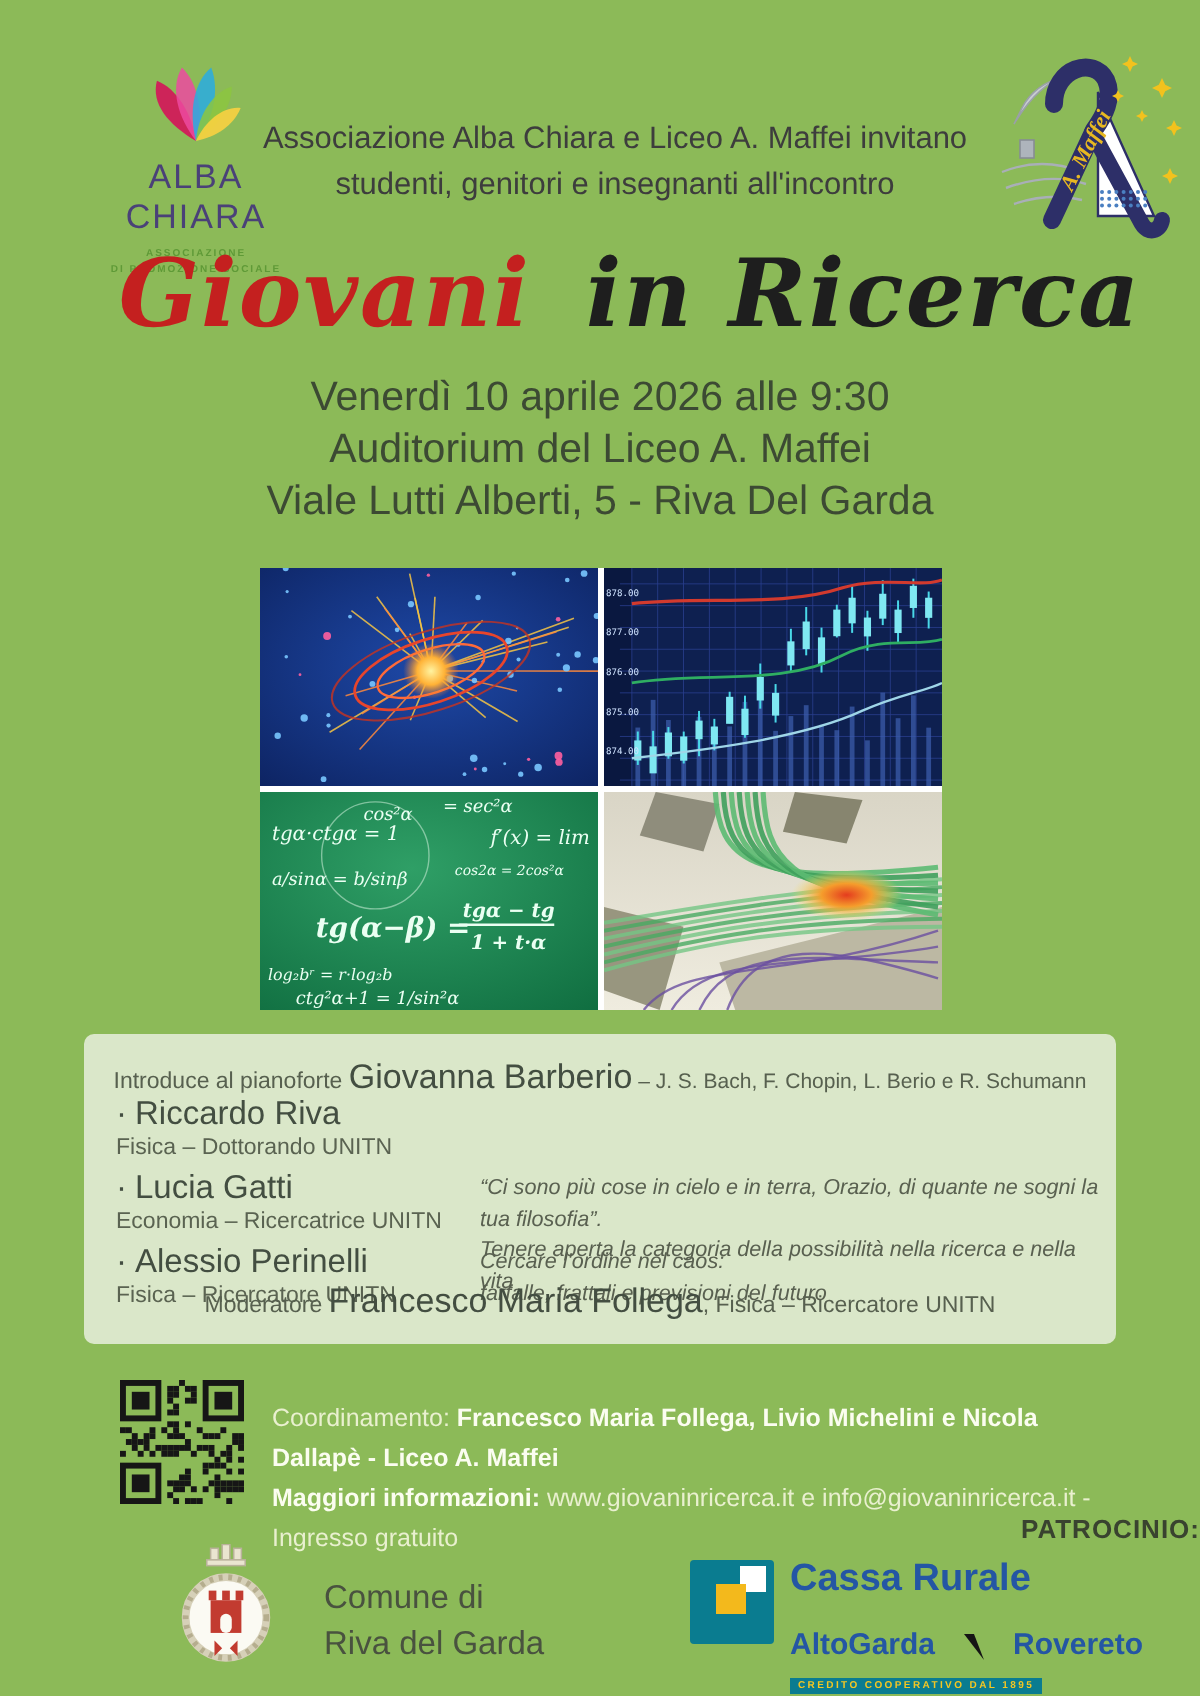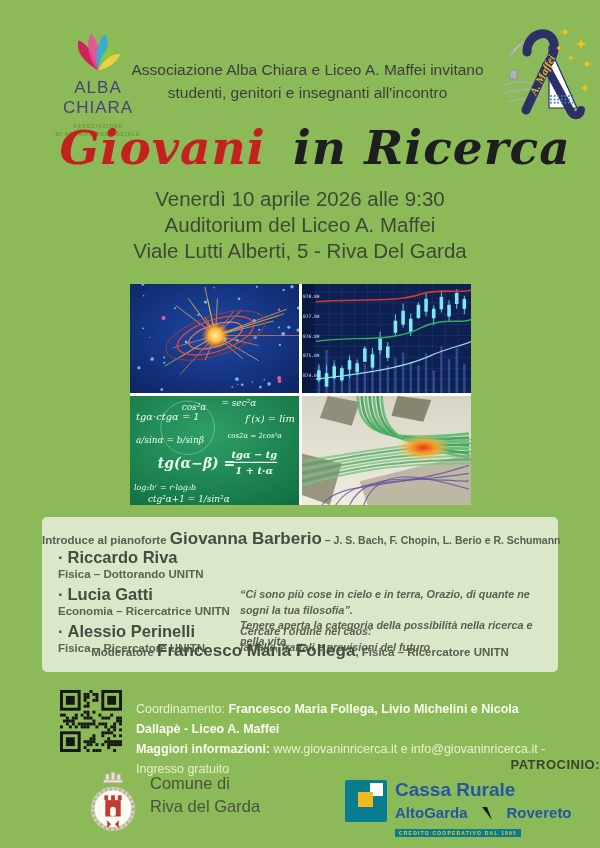--- a/index.html
+++ b/index.html
@@ -24,45 +24,45 @@
         font-size:20.5px;color:#3c4a33;line-height:1.26;}
 
   
   .collage{position:absolute;left:130px;top:284px;width:341px;height:221px;
            background:#ffffff;display:grid;grid-template-columns:1fr 1fr;
            grid-template-rows:1fr 1fr;gap:3px;}
   .collage svg{display:block;width:100%;height:100%;}
 
   
   .program{position:absolute;left:42px;top:517px;width:516px;height:155px;
-           background:#dae7c9;border-radius:5px;color:#49524a;font-weight:bold;}
+           background:#dae7c9;border-radius:5px;color:#49524a;}
   .intro{position:absolute;top:12px;left:0;width:100%;text-align:center;white-space:nowrap;}
   .txt-sm{font-size:11.5px;color:#57604f;}
   .txt-big{font-size:17px;color:#434e41;}
   .txt-tiny{font-size:10.5px;color:#57604f;}
   .spk{position:absolute;left:16px;width:180px;}
   .spk-name{font-size:16.5px;color:#434e41;white-space:nowrap;}
   .spk-bullet{margin-right:4px;}
   .spk-role{font-size:11.5px;color:#5a6351;margin-top:1px;white-space:nowrap;}
   .desc{position:absolute;left:198px;width:312px;font-style:italic;
         font-size:10.8px;color:#596050;line-height:1.45;}
   .moderator{position:absolute;bottom:11px;left:0;width:100%;text-align:center;white-space:nowrap;}
 
   
   .qr{position:absolute;left:60px;top:690px;width:62px;height:62px;}
   .coord{position:absolute;left:136px;top:699px;width:430px;font-size:12.5px;
          line-height:1.6;color:#e9f0cf;}
   .fw-b{font-weight:bold;color:#fbfdf0;}
   .patrocinio{position:absolute;top:757px;left:0;width:100%;text-align:right;
               font-size:13px;font-weight:bold;letter-spacing:0.5px;color:#39432f;}
-  .comune{position:absolute;left:88px;top:772px;display:flex;align-items:flex-start;gap:12px;}
+  .comune{position:absolute;left:88px;top:772px;display:flex;align-items:flex-end;gap:24px;}
   .comune-text{font-size:16.5px;color:#49523f;line-height:1.4;}
   .cassa{position:absolute;left:345px;top:780px;display:flex;align-items:flex-start;gap:8px;}
   .cassa-line1{font-size:19px;font-weight:bold;color:#2456a4;line-height:1.1;}
-  .cassa-line2{font-size:15px;font-weight:bold;color:#2456a4;display:flex;align-items:center;gap:14px;line-height:1.1;margin-top:4px;}
+  .cassa-line2{font-size:15px;font-weight:bold;color:#2456a4;display:flex;align-items:center;gap:14px;line-height:1.1;margin-top:14px;}
   .cassa-tagline{display:inline-block;background:#0a7c90;color:#f3c623;font-size:5px;
                  font-weight:bold;letter-spacing:1.2px;padding:1px 4px;margin-top:2px;}
 </style>
 </head>
 <body>
 
 <div class="poster">
 
   <div class="alba">
     <svg width="56" height="46" viewBox="0 0 60 48">

